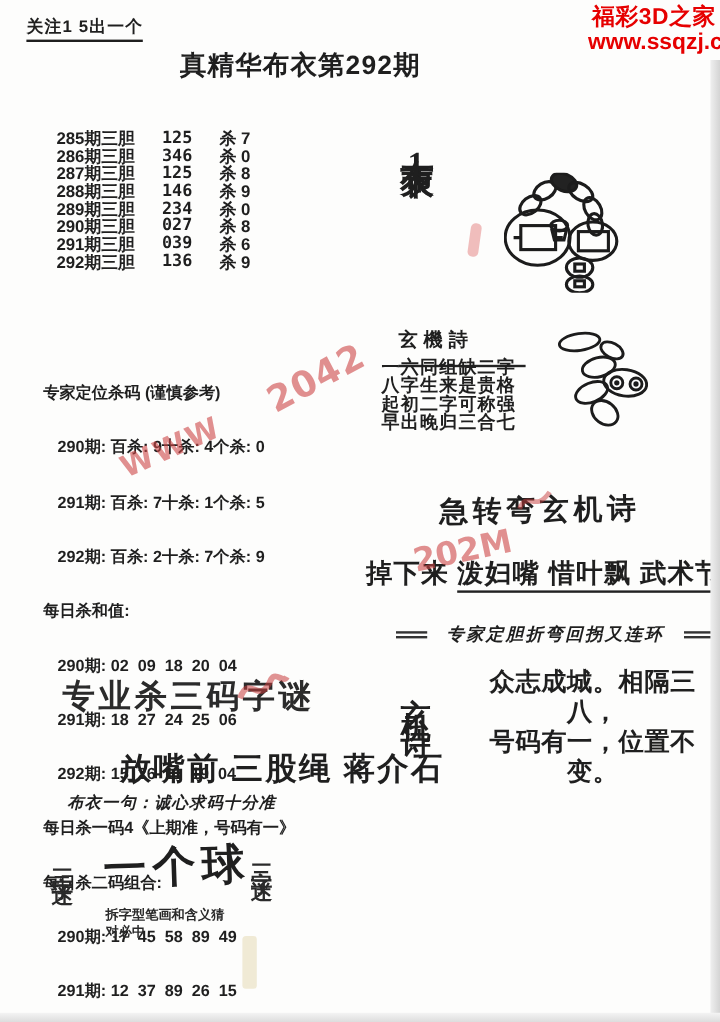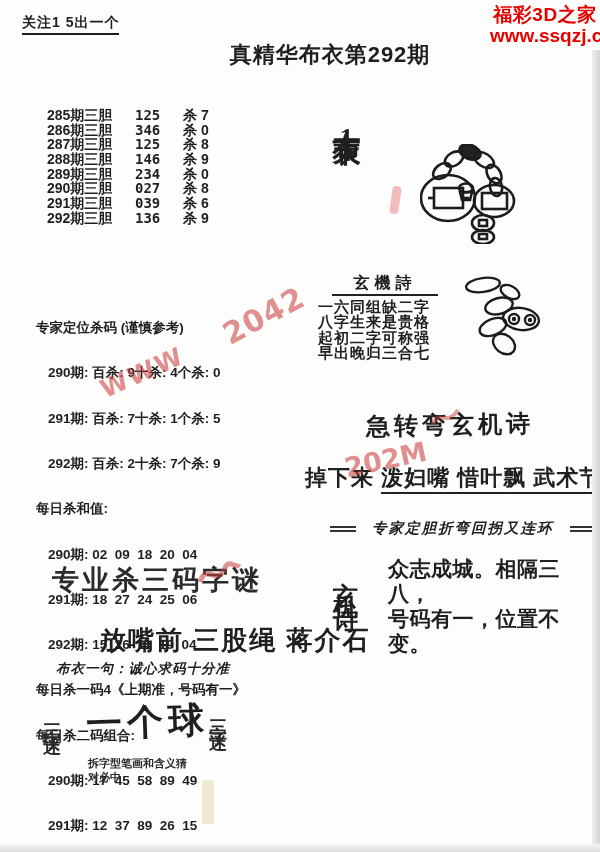--- a/index.html
+++ b/index.html
@@ -9,21 +9,21 @@
     font-family:"Liberation Sans","DejaVu Sans",sans-serif;
   }
   .abs { position:absolute; }
 
   
   .note { left:22px; top:14px; font-size:14px; font-weight:700; letter-spacing:1px;
           border-bottom:2px solid #1f1f1f; padding-bottom:1px; }
   .logo { left:490px; top:5px; width:110px; text-align:center; color:#e60000; line-height:1.1; }
   .logo .l1 { font-size:19px; font-weight:800; letter-spacing:0.5px; }
   .logo .l2 { font-size:19px; font-weight:700; }
-  .title { left:150px; top:40px; width:360px; text-align:center;
+  .title { left:150px; top:40px; width:360px; 
            font-size:22px; font-weight:800; letter-spacing:1px; }
 
   
   .kt { left:47px; top:108px; font-size:14px; font-weight:700; }
   .kt-header { margin-left:52px; font-size:13px; letter-spacing:3px; margin-bottom:5px; color:#2a2a2a; }
   .kt-row { display:flex; height:14.7px; line-height:14.7px; }
   .kt-row .c0 { width:88px; }
   .kt-row .c1 { width:48px; font-family:"DejaVu Sans Mono","Liberation Mono",monospace; }
   .kt-row .c2 { width:60px; white-space:pre; }
 
@@ -43,34 +43,34 @@
   .bottom-left-v  { left:40px; top:710px; }
   .bottom-right-v { left:206px; top:706px; }
   .big-ball { left:86px; top:698px; font-size:36px; font-weight:800; letter-spacing:5px; transform:rotate(-2deg); }
   .hint { left:88px; top:756px; font-size:11px; font-weight:700; line-height:14px; color:#2a2a2a; }
 
   
   .v-title { left:327px; top:110px; writing-mode:vertical-rl; text-orientation:upright;
              font-size:28px; font-weight:700; letter-spacing:3px;
              font-family:"Liberation Serif","DejaVu Serif",serif; }
   .coins   { left:420px; top:144px; }
-  .xj-header { left:332px; top:273px; width:106px; text-align:center; font-size:16px; font-weight:800;
-               letter-spacing:5px; border-bottom:2px solid #222; padding-bottom:0; }
+  .xj-header { left:332px; top:273px; width:106px; text-align:left; font-size:16px; font-weight:800;
+               letter-spacing:5px; border-bottom:2px solid #222; padding-bottom:10px; }
   .xj-lines  { left:318px; top:299px; font-size:15px; font-weight:800; line-height:15.4px; letter-spacing:1px; }
   .doodle2   { left:455px; top:275px; }
   .doodle-note { left:442px; top:358px; font-size:13px; font-weight:700; line-height:15.5px; }
   .sharp-turn { left:366px; top:409px; font-size:24px; font-weight:800; letter-spacing:4px; transform:rotate(-1deg); }
   .right-riddle { left:305px; top:463px; font-size:22px; font-weight:700; letter-spacing:1px; white-space:pre; }
   .right-riddle .ul { border-bottom:2.5px solid #222; padding-bottom:2px; }
   .divider { left:330px; top:519px; display:flex; align-items:center; gap:16px; }
   .divider .bar { width:26px; height:2px; border-top:2px solid #333; border-bottom:2px solid #333; box-sizing:content-box; }
   .divider .txt { font-size:14.5px; font-weight:800; font-style:italic; letter-spacing:2px; }
   .v-poem { left:330px; top:562px; writing-mode:vertical-rl; text-orientation:upright;
             font-size:25px; font-weight:700; letter-spacing:12px; }
-  .poem   { left:388px; top:556px; font-size:21px; font-weight:700; line-height:25px; letter-spacing:0.5px; }
+  .poem   { left:388px; top:556px; font-size:21px; font-weight:700; line-height:25px; letter-spacing:0.5px;text-align:center; }
 
   
   .wm { color:rgba(205,70,70,0.6); font-weight:800; pointer-events:none;
         font-family:"DejaVu Sans","Liberation Sans",sans-serif; }
   .wm1 { left:220px; top:298px; font-size:30px; transform:rotate(-28deg); letter-spacing:1px; }
   .wm2 { left:98px;  top:358px; font-size:25px; transform:rotate(-24deg); letter-spacing:2px; }
   .wm3 { left:344px; top:444px; font-size:27px; transform:rotate(-12deg); }
   .stamp-yellow { left:202px; top:780px; width:12px; height:44px;
                   background:rgba(214,196,130,0.32); border-radius:3px; }
   .pink-blob { left:391px; top:186px; width:9px; height:28px;

